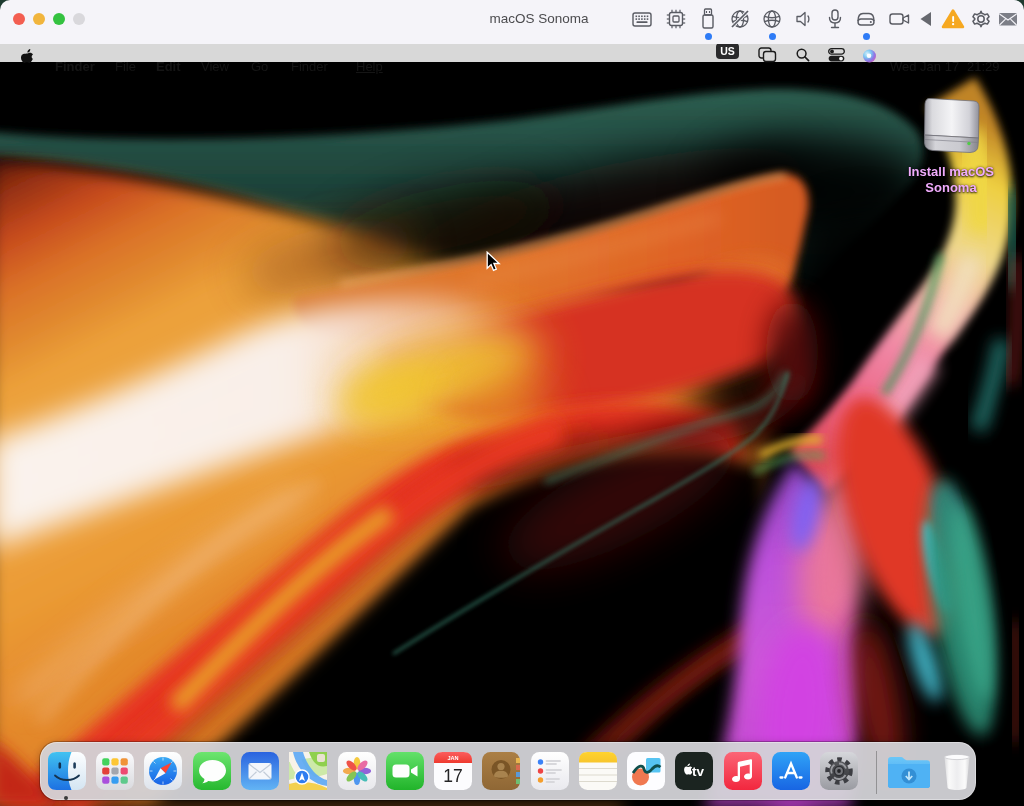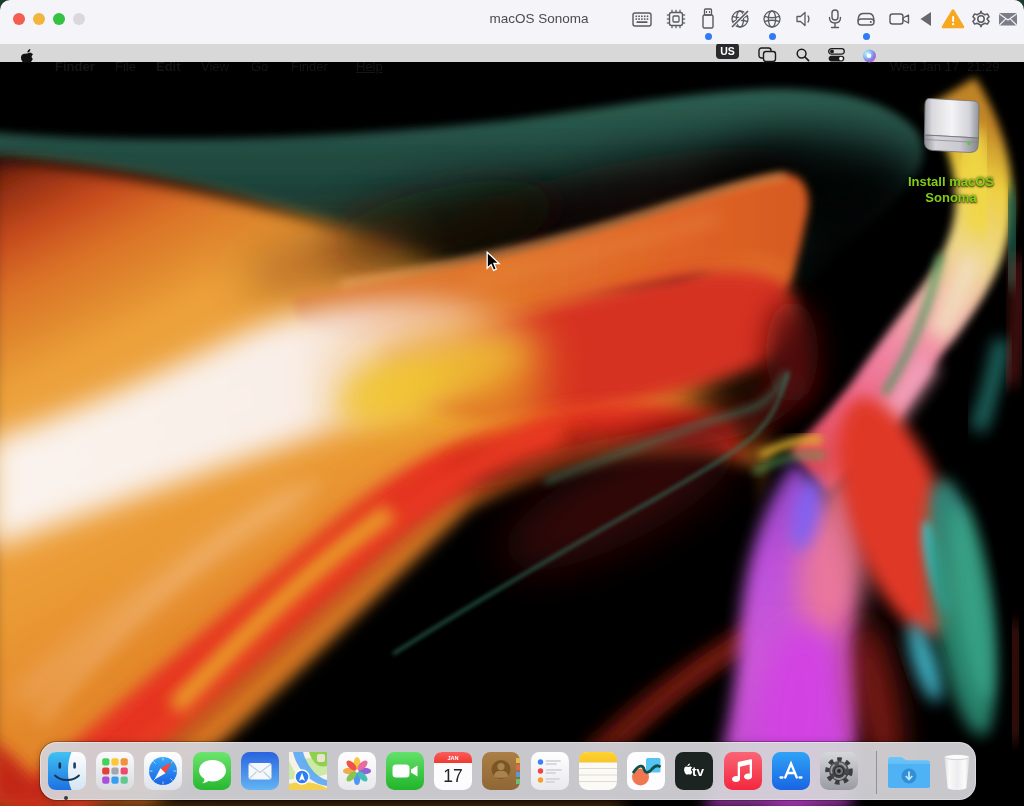--- a/index.html
+++ b/index.html
@@ -11,21 +11,21 @@
   #vmbar { position:absolute; left:0; top:0; width:1024px; height:44px; background:#f5f4f9; border-radius:10px 10px 0 0; z-index:3; }
   .tl { position:absolute; top:13px; width:12px; height:12px; border-radius:50%; }
   #vmtitle { position:absolute; top:0; left:27px; width:1024px; height:38px; line-height:38px; text-align:center; font-size:13.5px; color:#4c4c4f; }
   .vmi { position:absolute; top:7px; }
   .bdot { position:absolute; width:7px; height:7px; border-radius:50%; background:#2e7bf6; top:33px; }
   
   #menubar { position:absolute; left:0; top:38px; width:1024px; height:24px; background:#d8d8d8; border-top:1px solid #b8b7bc; font-size:13px; color:#151515; }
   .mi { position:absolute; top:16px; height:24px; line-height:24px; }
   
   #deskicon { position:absolute; left:908px; top:95px; width:86px; text-align:center; }
-  #deskicon .lbl { margin-top:13px; font-size:13px; font-weight:bold; color:#84cc16; line-height:16px; text-shadow:0 1px 2px rgba(0,0,0,.8), 0 0 3px rgba(0,0,0,.55); }
+  #deskicon .lbl { margin-top:3px; font-size:13px; font-weight:bold; color:#f0abfc; line-height:16px; text-shadow:0 1px 2px rgba(0,0,0,.8), 0 0 3px rgba(0,0,0,.55); }
   
   #dock { position:absolute; left:40px; top:742px; width:936px; height:58px; background:rgba(211,211,215,.95); border:1px solid rgba(255,255,255,.35); box-shadow:0 0 0 1px rgba(0,0,0,.25), 0 2px 8px rgba(0,0,0,.3); border-radius:17px; }
   .dicon { position:absolute; top:9px; width:38px; height:38px; }
   .dsep { position:absolute; left:835px; top:8px; width:1px; height:43px; background:rgba(80,80,80,.45); }
   #rundot { position:absolute; left:23px; top:53px; width:4px; height:4px; border-radius:50%; background:#3a3a3a; }
 </style>
 </head>
 <body>
 <div id="host"></div>
 <div id="wallpaper">

